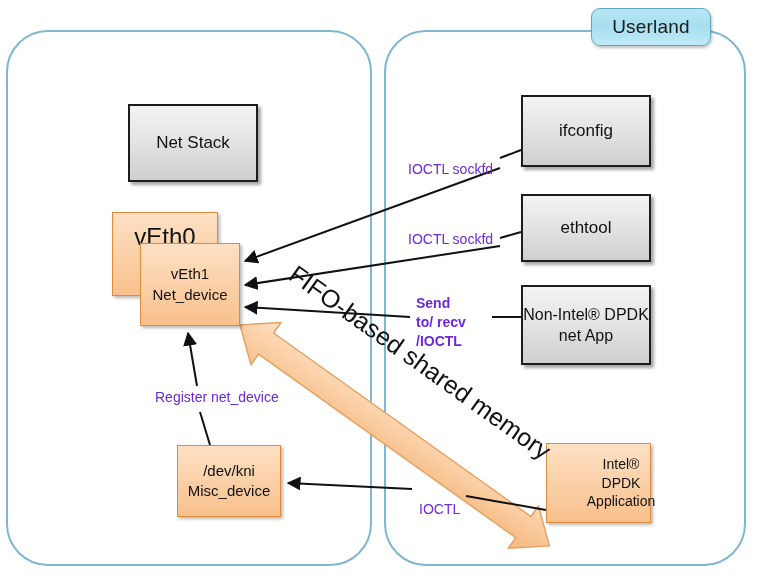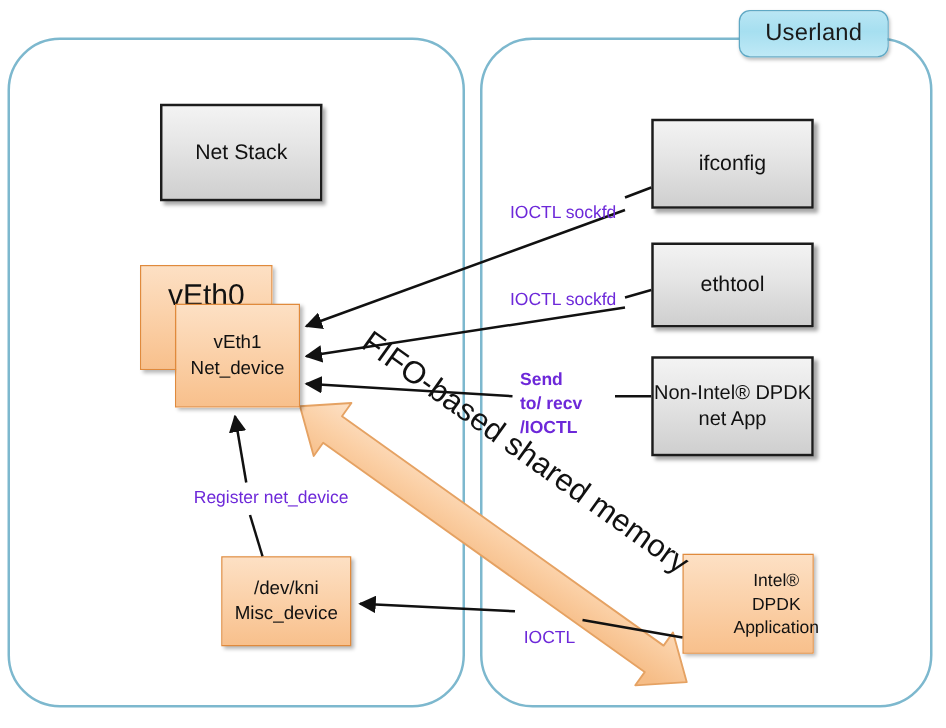--- a/index.html
+++ b/index.html
@@ -59,21 +59,21 @@
     box-shadow: 3px 3px 3px rgba(0,0,0,0.35);
     color: #111;
     font-size: 17px;
     display: flex;
     flex-direction: column;
     align-items: center;
     justify-content: center;
     line-height: 1.32;
     text-align: center;
   }
-  #box-netstack { left: 128px; top: 83px;  width: 130px; height: 78px; }
+  #box-netstack { left: 128px; top: 104px;  width: 130px; height: 78px; }
   #box-ifconfig { left: 521px; top: 95px;  width: 130px; height: 72px; }
   #box-ethtool  { left: 521px; top: 194px; width: 130px; height: 68px; }
   #box-nonintel { left: 521px; top: 285px; width: 130px; height: 80px; font-size: 16px; }
 
   
   .orangebox {
     position: absolute;
     box-sizing: border-box;
     border: 1.5px solid #e08a3c;
     background: linear-gradient(to bottom, #fde0c4 0%, #fbd2ab 45%, #f8c08c 100%);

